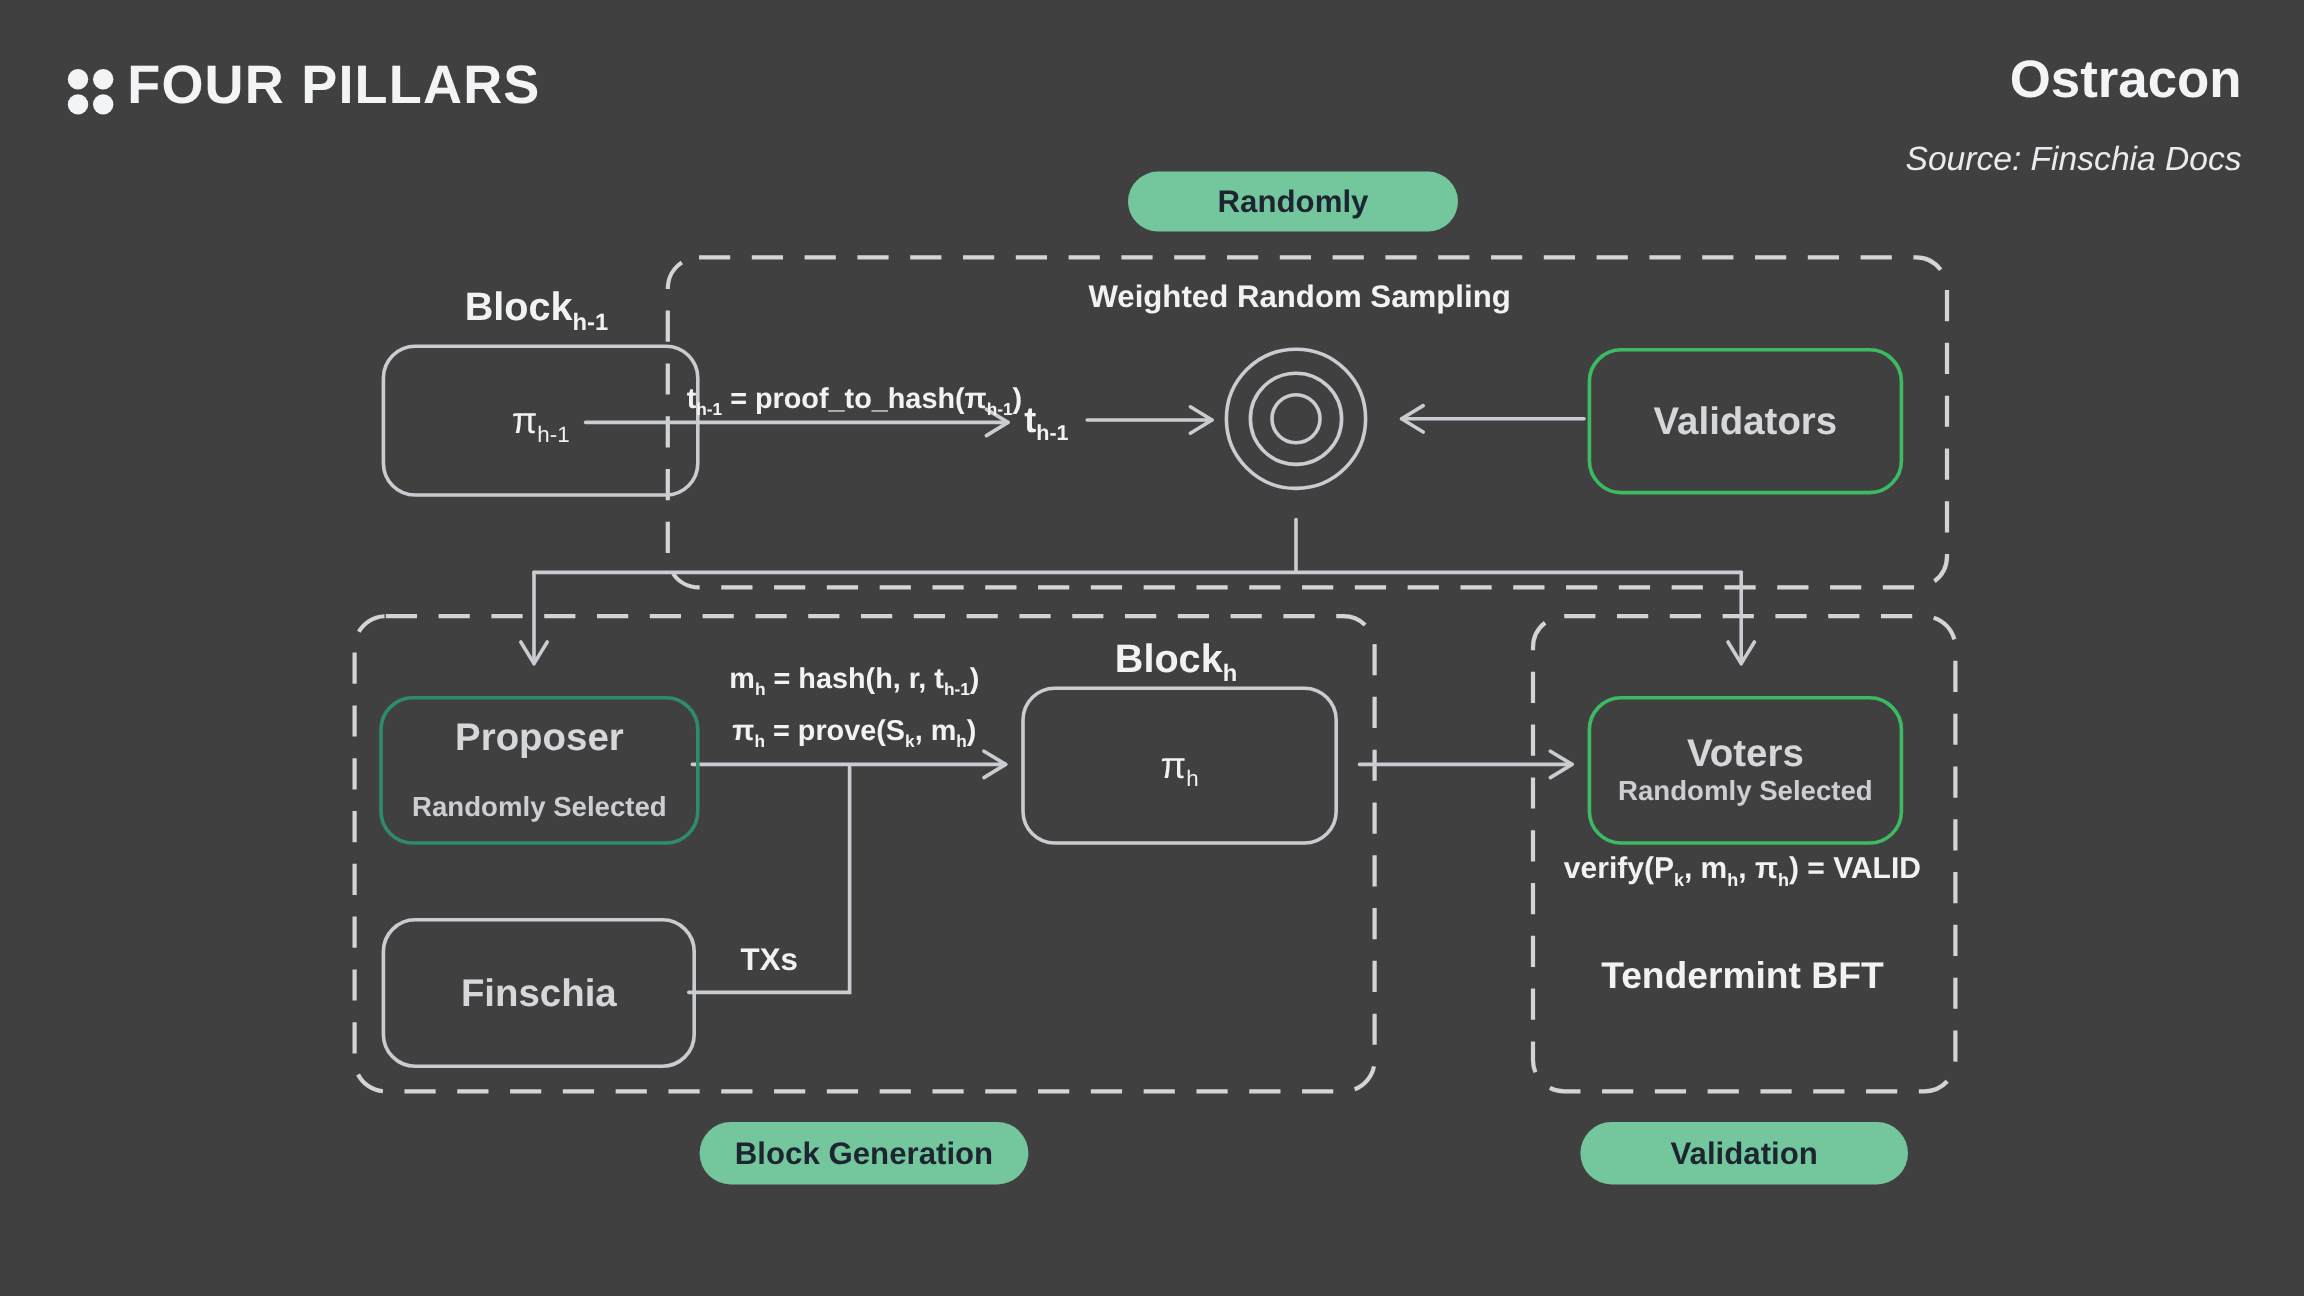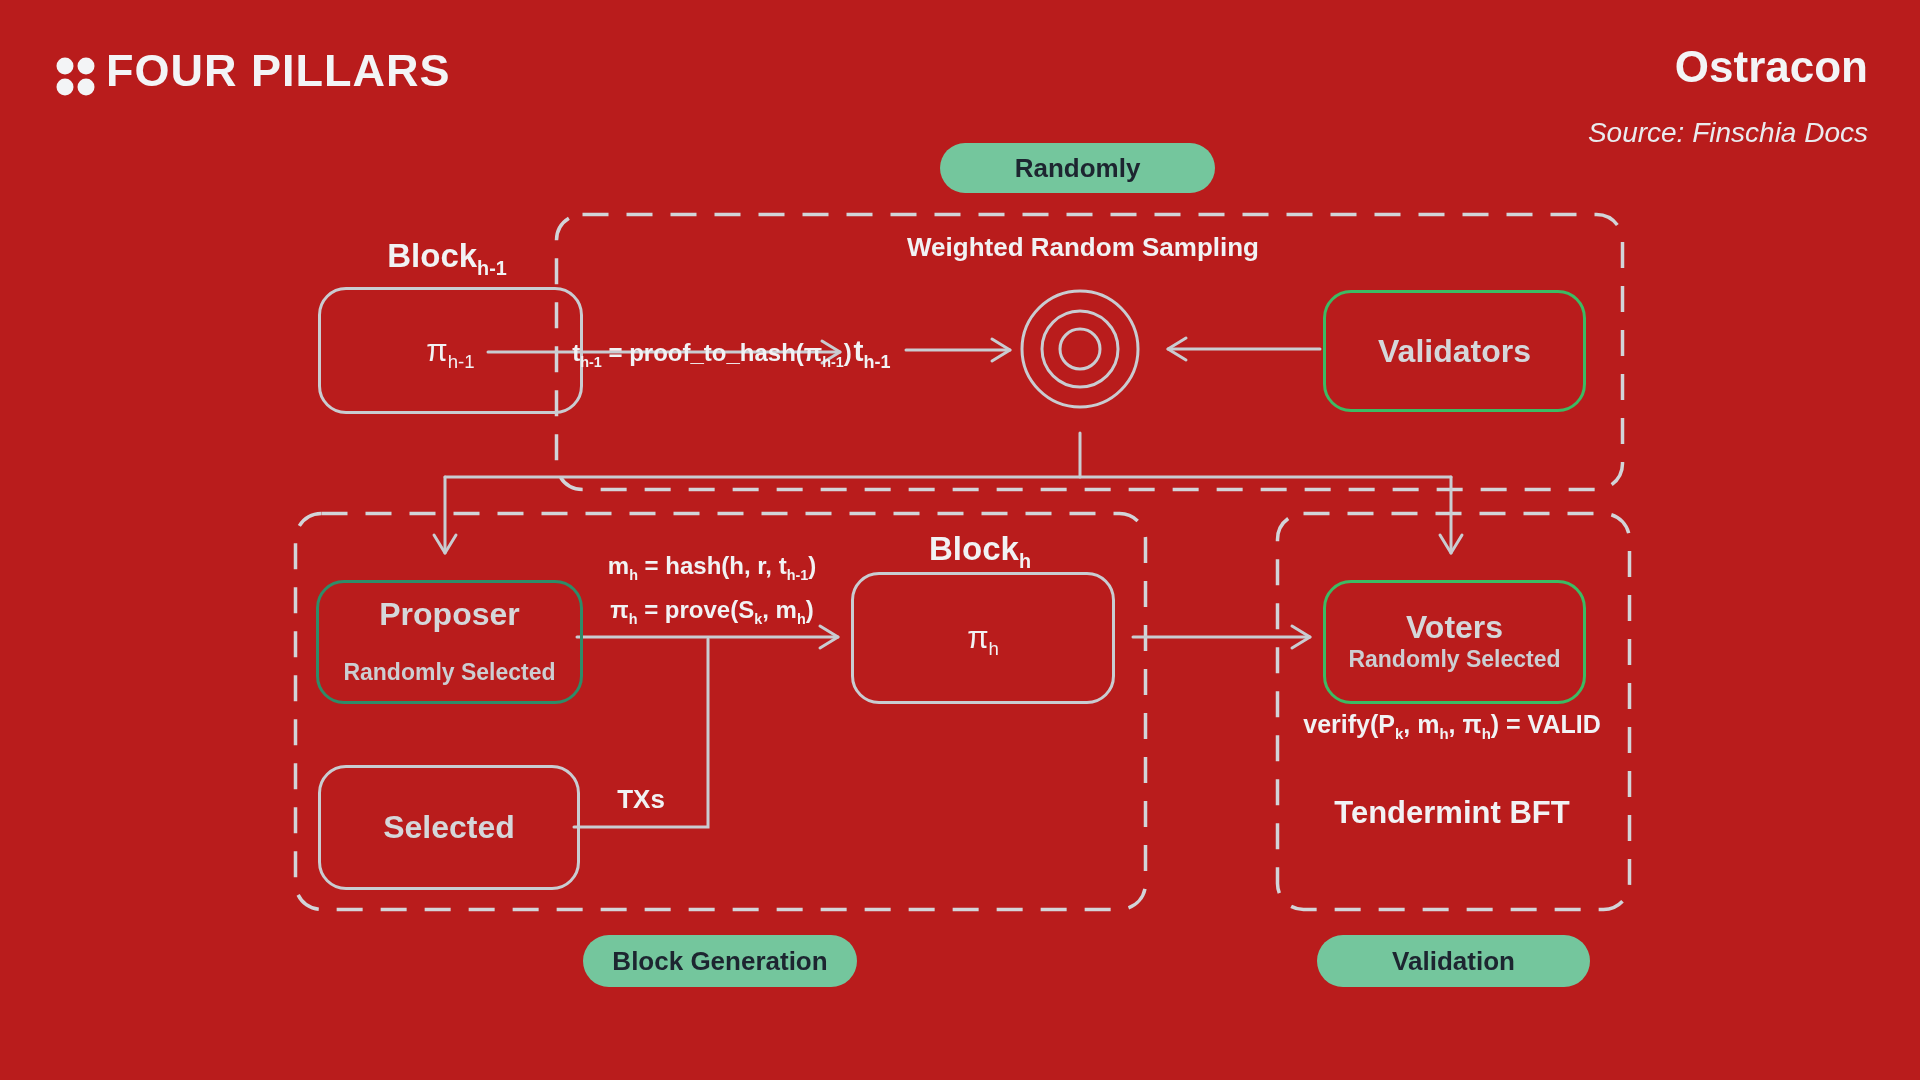--- a/index.html
+++ b/index.html
@@ -1,18 +1,18 @@
 <!DOCTYPE html>
 <html><head>
 <meta charset="utf-8">
 <style>
   html,body{margin:0;padding:0;background:#10151d;}
   #canvas{
     position:relative;width:1920px;height:1080px;overflow:hidden;
-    background:#b91c1c;
+    background:#404040;
     font-family:"Liberation Sans","DejaVu Sans",sans-serif;
     color:#f1f2f4;
   }
   .abs{position:absolute;}
   .cx{transform:translateX(-50%);}
   svg.overlay{position:absolute;left:0;top:0;width:1920px;height:1080px;z-index:1;pointer-events:none;}
   .layer{position:absolute;left:0;top:0;z-index:2;}
 
   
   .brand{left:106px;top:45px;font-size:45px;font-weight:bold;letter-spacing:1px;color:#f3f4f6;}
@@ -44,21 +44,21 @@
   .box-validators{left:1323px;top:290px;width:257px;height:116px;}
   .box-proposer{left:316px;top:580px;width:261px;height:118px;}
   .box-mempool{left:318px;top:765px;width:256px;height:119px;}
   .box-block-h{left:851px;top:572px;width:258px;height:126px;}
   .box-voters{left:1323px;top:580px;width:257px;height:118px;}
 
   
   .lbl{white-space:nowrap;font-weight:bold;color:#f1f2f4;}
   .lbl-sampling{left:1083px;top:232px;font-size:26px;}
   .lbl-block-prev{left:447px;top:237px;font-size:33px;}
-  .lbl-formula1{left:712px;top:319px;font-size:24px;margin-top:20px;}
+  .lbl-formula1{left:712px;top:319px;font-size:24px;}
   .lbl-t{left:872px;top:334px;font-size:30px;}
   .lbl-formula2{left:712px;top:552px;font-size:24px;}
   .lbl-formula3{left:712px;top:596px;font-size:24px;}
   .lbl-txs{left:641px;top:784px;font-size:26px;}
   .lbl-block-h{left:980px;top:530px;font-size:33px;}
   .lbl-verify{left:1452px;top:710px;font-size:25px;}
   .lbl-bft{left:1452px;top:795px;font-size:31px;}
 
   sub{font-size:0.60em;line-height:0;}
 </style>
@@ -132,21 +132,21 @@
 
   <div class="abs layer node teal-border box-proposer">
     <div class="node-title">Proposer</div>
     <div class="node-sub">Randomly Selected</div>
   </div>
 
   <div class="abs layer lbl cx lbl-formula2"><span>m</span><sub>h</sub><span> = hash(h, r, t</span><sub>h-1</sub><span>)</span></div>
   <div class="abs layer lbl cx lbl-formula3"><span>π</span><sub>h</sub><span> = prove(S</span><sub>k</sub><span>, m</span><sub>h</sub><span>)</span></div>
 
   <div class="abs layer node box-mempool">
-    <div class="node-title">Selected</div>
+    <div class="node-title">Finschia</div>
   </div>
   <div class="abs layer lbl cx lbl-txs">TXs</div>
 
   <div class="abs layer lbl cx lbl-block-h"><span>Block</span><sub>h</sub></div>
   <div class="abs layer node box-block-h">
     <div class="node-value"><span>π</span><sub>h</sub></div>
   </div>
 
   <div class="abs layer node green-border box-voters">
     <div class="node-title">Voters</div>

